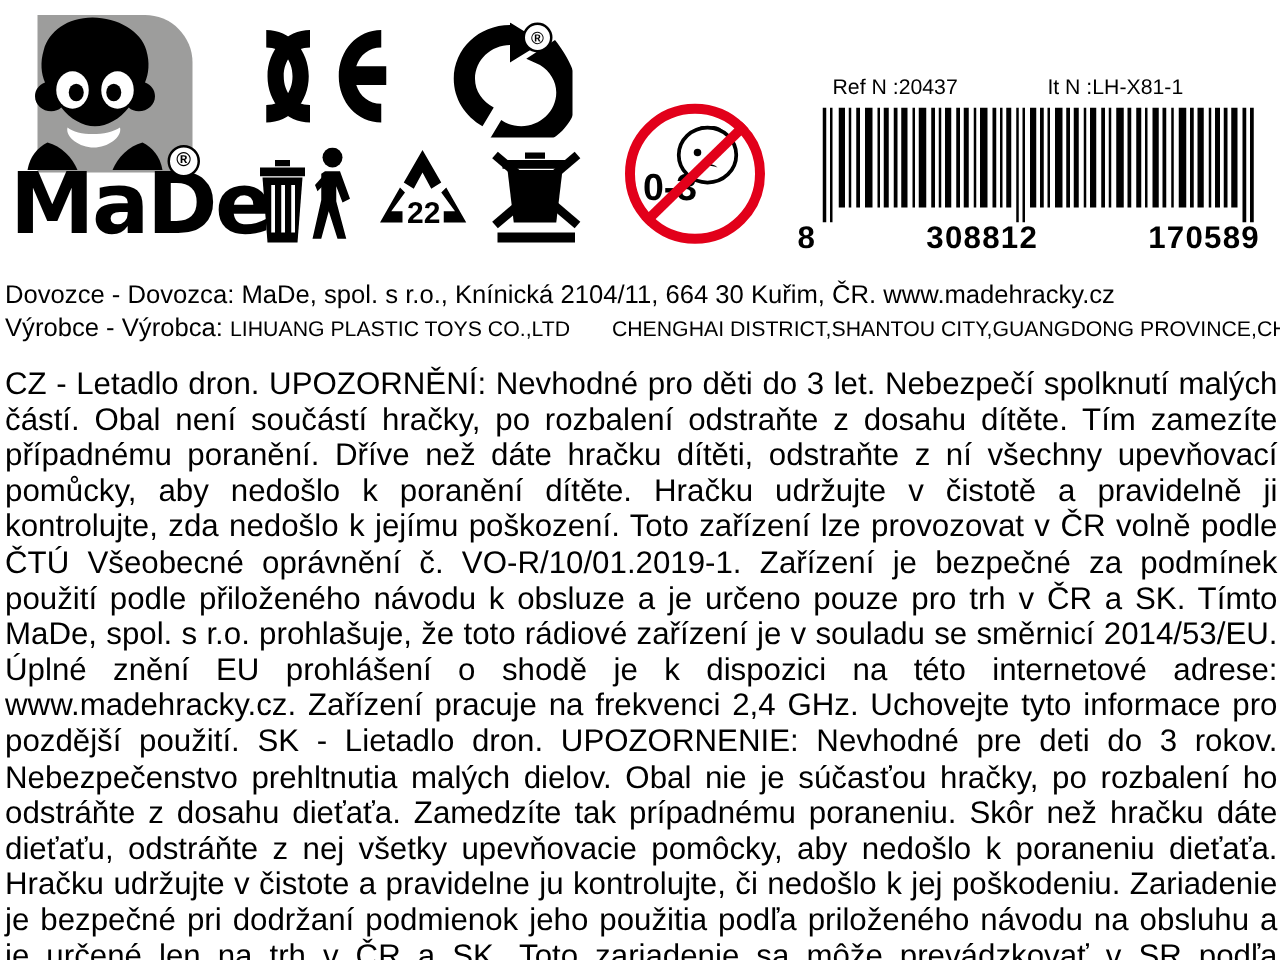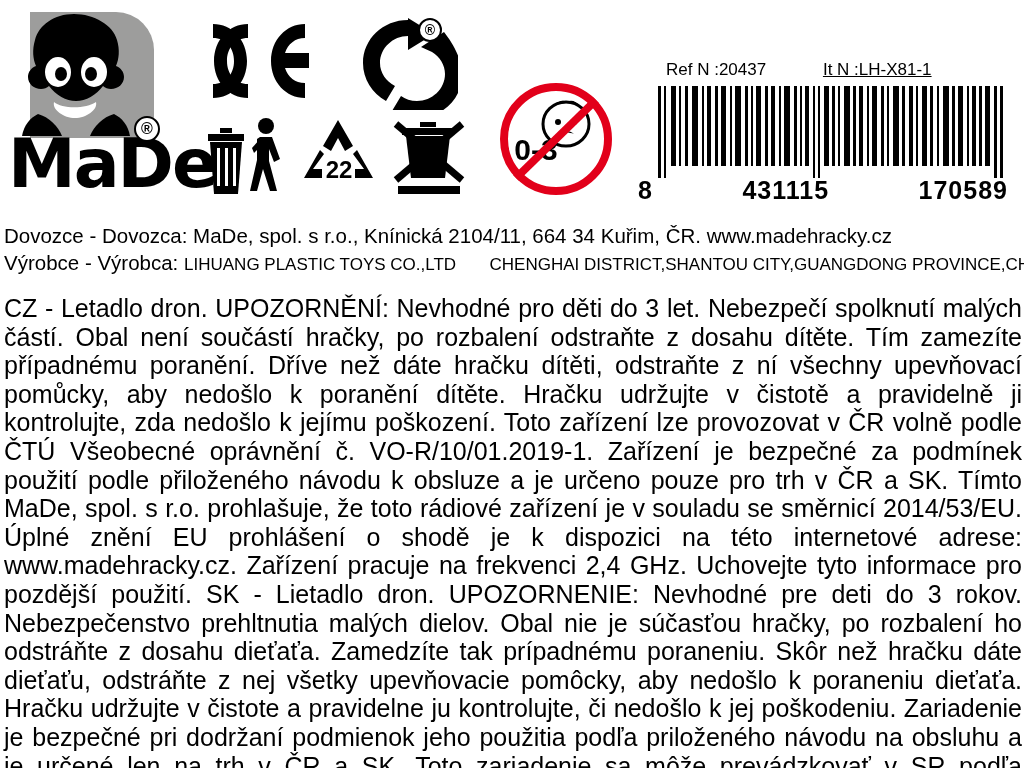--- a/index.html
+++ b/index.html
@@ -116,21 +116,21 @@
     width: 374px; height: 150px;
   }
   .refline {
     position: absolute;
     left: 30px; top: 8px;
     width: 340px;
     font-family: "Liberation Sans", sans-serif;
     font-size: 17px;
     white-space: nowrap;
   }
-  .refline .it { margin-left: 52px; text-decoration: underline; }
+  .refline .it { margin-left: 67px; }
   .barcode-bars {
     position: absolute;
     left: 22px; top: 34px;
     width: 348px; height: 92px;
   }
   .barcode-digits {
     position: absolute;
     left: 0px; top: 124px;
     width: 374px;
     display: flex;
@@ -326,28 +326,28 @@
           <rect x="309" y="0" width="2" height="80"></rect>
             <rect x="314" y="0" width="4" height="80"></rect>
           <rect x="321" y="0" width="3" height="80"></rect>
             <rect x="327" y="0" width="5" height="80"></rect>
           <rect x="336" y="0" width="3" height="92"></rect>
             <rect x="342" y="0" width="3" height="92"></rect>
         </g>
       </svg>
       <div class="barcode-digits">
         <span>8</span>
-        <span>431115</span>
+        <span>308812</span>
         <span>170589</span>
       </div>
     </div>
   </div>
 
   <div class="body-text">
-    <div class="line-importer">Dovozce - Dovozca: MaDe, spol. s r.o., Knínická 2104/11, 664 34 Kuřim, ČR. www.madehracky.cz</div>
+    <div class="line-importer">Dovozce - Dovozca: MaDe, spol. s r.o., Knínická 2104/11, 664 30 Kuřim, ČR. www.madehracky.cz</div>
     <div class="line-maker">
       <span>Výrobce - Výrobca:</span>
       <span class="small">LIHUANG PLASTIC TOYS CO.,LTD</span>
       <span class="gap"></span>
       <span class="small">CHENGHAI DISTRICT,SHANTOU CITY,GUANGDONG PROVINCE,CHINA</span>
     </div>
     <div class="paragraph">CZ - Letadlo dron. UPOZORNĚNÍ: Nevhodné pro děti do 3 let. Nebezpečí spolknutí malých částí. Obal není součástí hračky, po rozbalení odstraňte z dosahu dítěte. Tím zamezíte případnému poranění. Dříve než dáte hračku dítěti, odstraňte z ní všechny upevňovací pomůcky, aby nedošlo k poranění dítěte. Hračku udržujte v čistotě a pravidelně ji kontrolujte, zda nedošlo k jejímu poškození. Toto zařízení lze provozovat v ČR volně podle ČTÚ Všeobecné oprávnění č. VO-R/10/01.2019-1. Zařízení je bezpečné za podmínek použití podle přiloženého návodu k obsluze a je určeno pouze pro trh v ČR a SK. Tímto MaDe, spol. s r.o. prohlašuje, že toto rádiové zařízení je v souladu se směrnicí 2014/53/EU. Úplné znění EU prohlášení o shodě je k dispozici na této internetové adrese: www.madehracky.cz. Zařízení pracuje na frekvenci 2,4 GHz. Uchovejte tyto informace pro pozdější použití.  SK - Lietadlo dron. UPOZORNENIE: Nevhodné pre deti do 3 rokov. Nebezpečenstvo prehltnutia malých dielov. Obal nie je súčasťou hračky, po rozbalení ho odstráňte z dosahu dieťaťa. Zamedzíte tak prípadnému poraneniu. Skôr než hračku dáte dieťaťu, odstráňte z nej všetky upevňovacie pomôcky, aby nedošlo k poraneniu dieťaťa. Hračku udržujte v čistote a pravidelne ju kontrolujte, či nedošlo k jej poškodeniu. Zariadenie je bezpečné pri dodržaní podmienok jeho použitia podľa priloženého návodu na obsluhu a je určené len na trh v ČR a SK. Toto zariadenie sa môže prevádzkovať v SR podľa všeobecného povolenia Telekomunikačného úradu Slovenskej republiky č. VPR-06/2023. Týmto MaDe, spol. s.r.o. vyhlasuje, že typ rádiového zariadenia je v súlade so smernicou 2014/53/EU. Úplné znenie vyhlásenia o zhode je k dispozícii na tejto internetovej adrese: www.made-racky.cz. Zariadenie pracuje na frekvencii 2,4 GHz. Uschovajte tieto informácie na neskoršie použitie.</div>
   </div>
 
 </div>

